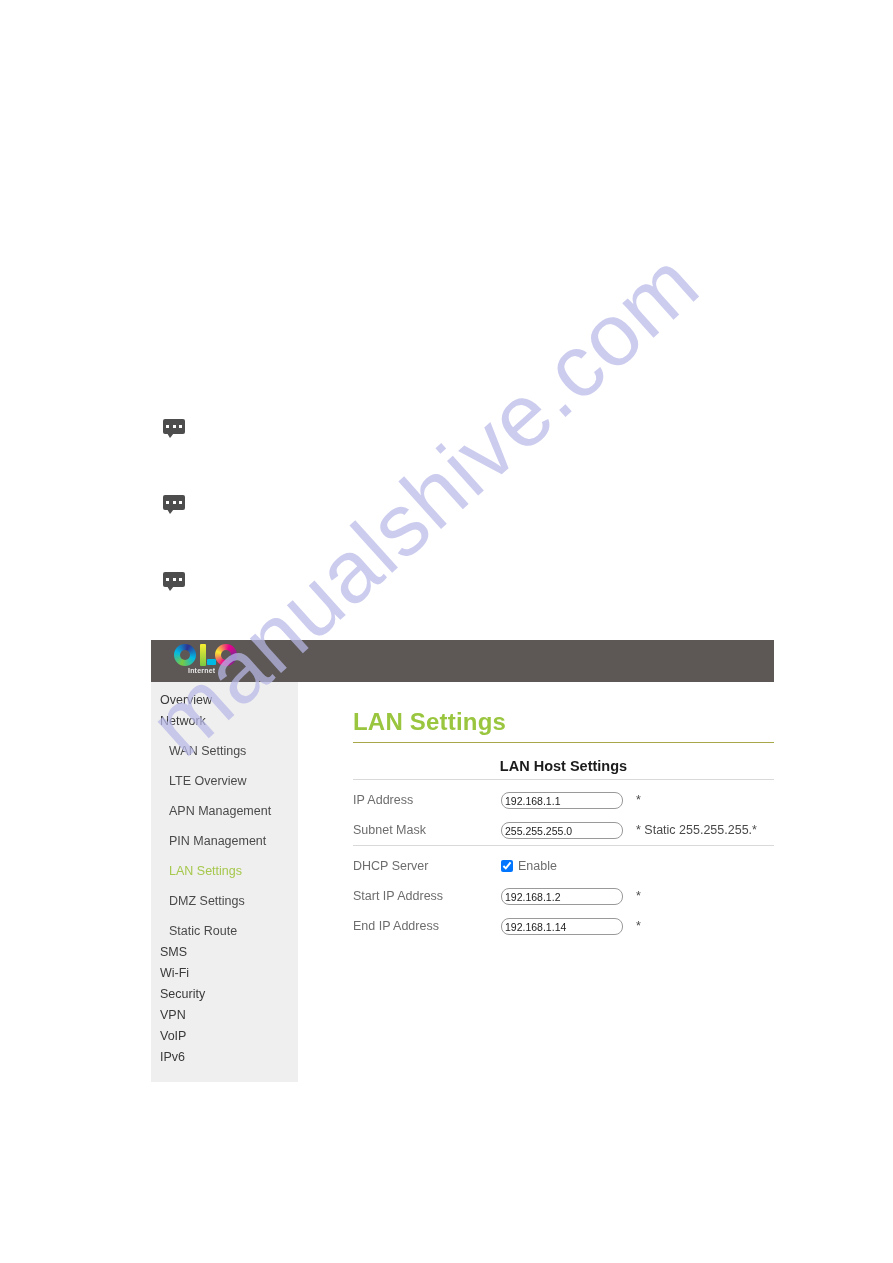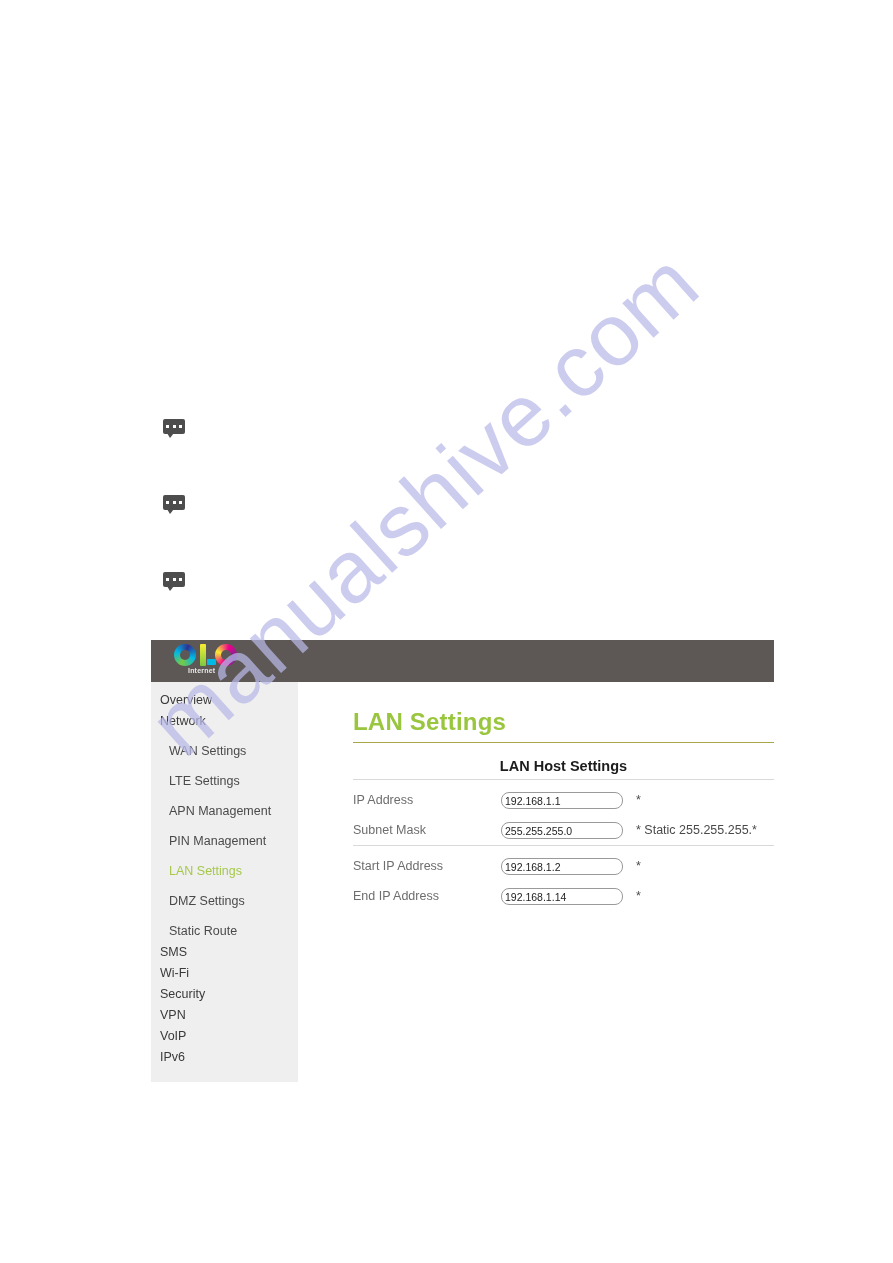--- a/index.html
+++ b/index.html
@@ -312,21 +312,21 @@
       <div id="brand-sub">Internet</div>
     </div>
   </div>
 
   <div id="ui-body">
 
     <nav id="sidebar">
       <div class="nav-item">Overview</div>
       <div class="nav-item">Network</div>
       <div class="nav-item level2">WAN Settings</div>
-      <div class="nav-item level2">LTE Settings</div>
+      <div class="nav-item level2">LTE Overview</div>
       <div class="nav-item level2">APN Management</div>
       <div class="nav-item level2">PIN Management</div>
       <div class="nav-item level2 active">LAN Settings</div>
       <div class="nav-item level2">DMZ Settings</div>
       <div class="nav-item level2">Static Route</div>
       <div class="nav-item">SMS</div>
       <div class="nav-item">Wi-Fi</div>
       <div class="nav-item">Security</div>
       <div class="nav-item">VPN</div>
       <div class="nav-item">VoIP</div>
@@ -352,20 +352,28 @@
       <div class="form-row">
         <div class="form-label">Subnet Mask</div>
         <div class="form-field">
           <input class="text-input" type="text" value="255.255.255.0" style="">
         </div>
         <div class="form-hint">*  Static 255.255.255.*</div>
       </div>
 
       <div class="section-rule"></div>
 
+      <div class="form-row">
+        <div class="form-label">DHCP Server</div>
+        <div class="form-field checkbox-wrap">
+          <input type="checkbox" checked="" style="">
+          <span class="checkbox-label">Enable</span>
+        </div>
+        <div class="form-hint"></div>
+      </div>
 
       <div class="form-row">
         <div class="form-label">Start IP Address</div>
         <div class="form-field">
           <input class="text-input" type="text" value="192.168.1.2" style="">
         </div>
         <div class="form-hint">*</div>
       </div>
 
       <div class="form-row">

